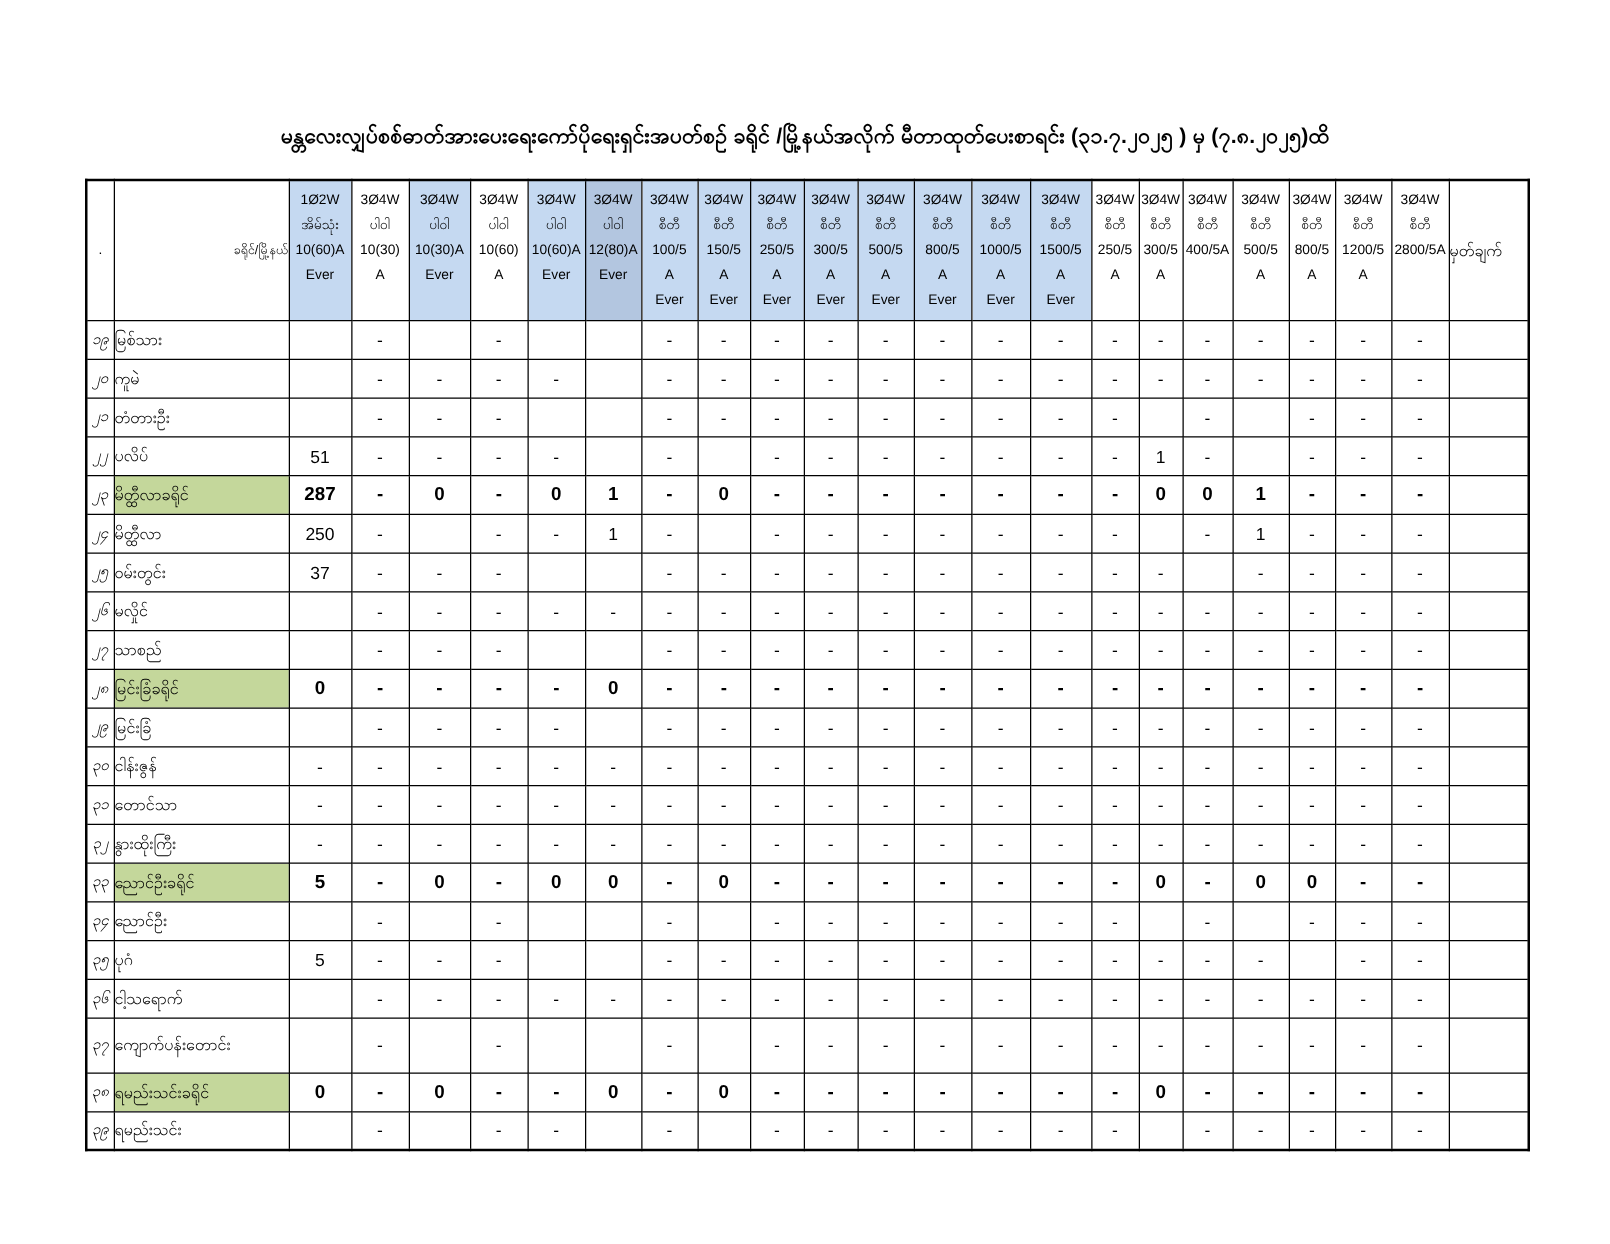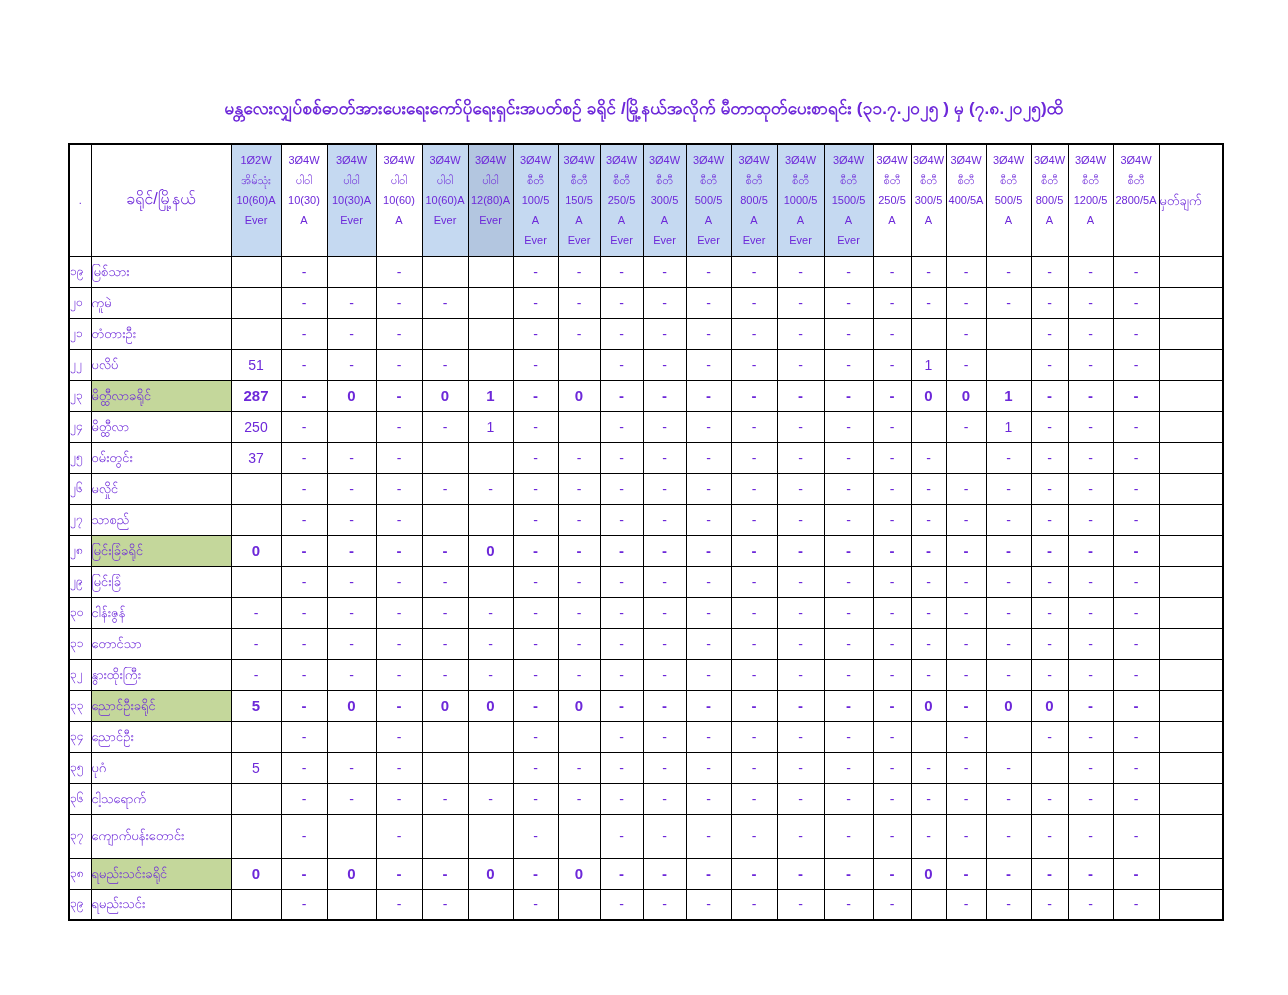--- a/index.html
+++ b/index.html
@@ -1,21 +1,21 @@
 <!DOCTYPE html>
 <html style="--blue: #c5d9f1; --blue-dark: #b3c6e0; --green: #c4d79b;"><head>
 <meta charset="utf-8">
 <style>
   html,body { margin:0; padding:0; background:#ffffff; }
   .page {
     position:relative;
     width:1288px; height:995px;
     background:#ffffff;
     font-family:"Liberation Sans", sans-serif;
-    color:#6d28d9;
+    color:#000000;
     overflow:hidden;
   }
   .title {
     position:absolute;
     top:97px; left:0; width:100%;
     text-align:center;
     font-size:17px;
     font-weight:bold;
     letter-spacing:0.2px;
   }
@@ -28,32 +28,32 @@
     border:2px solid #000;
   }
   table.meter th, table.meter td {
     border:1px solid #000;
     padding:0;
     overflow:hidden;
   }
   thead tr { height:112px; }
   th { font-weight:normal; vertical-align:top; background:#fff; }
   th.corner { vertical-align:middle; font-size:11px; }
-  th.namehead { vertical-align:middle; font-size:16px; }
+  th.namehead { vertical-align:middle; font-size:10px;text-align:right; }
   th.remhead { vertical-align:middle; font-size:13px; }
   .hlines {
     display:flex; flex-direction:column; align-items:center;
     padding-top:5px; font-size:11px; line-height:20px;
   }
   .remlines { display:flex; flex-direction:row; align-items:center; line-height:21px; }
   th.blue { background:var(--blue,#c5d9f1); }
   th.blue-dark { background:var(--blue-dark,#b3c6e0); }
   tbody tr { height:31px; }
   tbody tr.tall { height:44px;margin-top:40px; }
-  td.num { text-align:left; font-size:12px; }
+  td.num { text-align:center; font-size:12px;font-style:italic; }
   td.name { text-align:left; padding:1px 3px; font-size:13px; line-height:16px; vertical-align:middle; }
   td.cell { text-align:center; font-size:14px; vertical-align:middle; }
   td.remarks { background:#fff; }
   tr.district td.name { background:var(--green,#c4d79b); font-weight:normal; }
   tr.district td.cell { font-weight:bold; font-size:15px; }
 </style>
 </head>
 <body>
 
 <div class="page">

